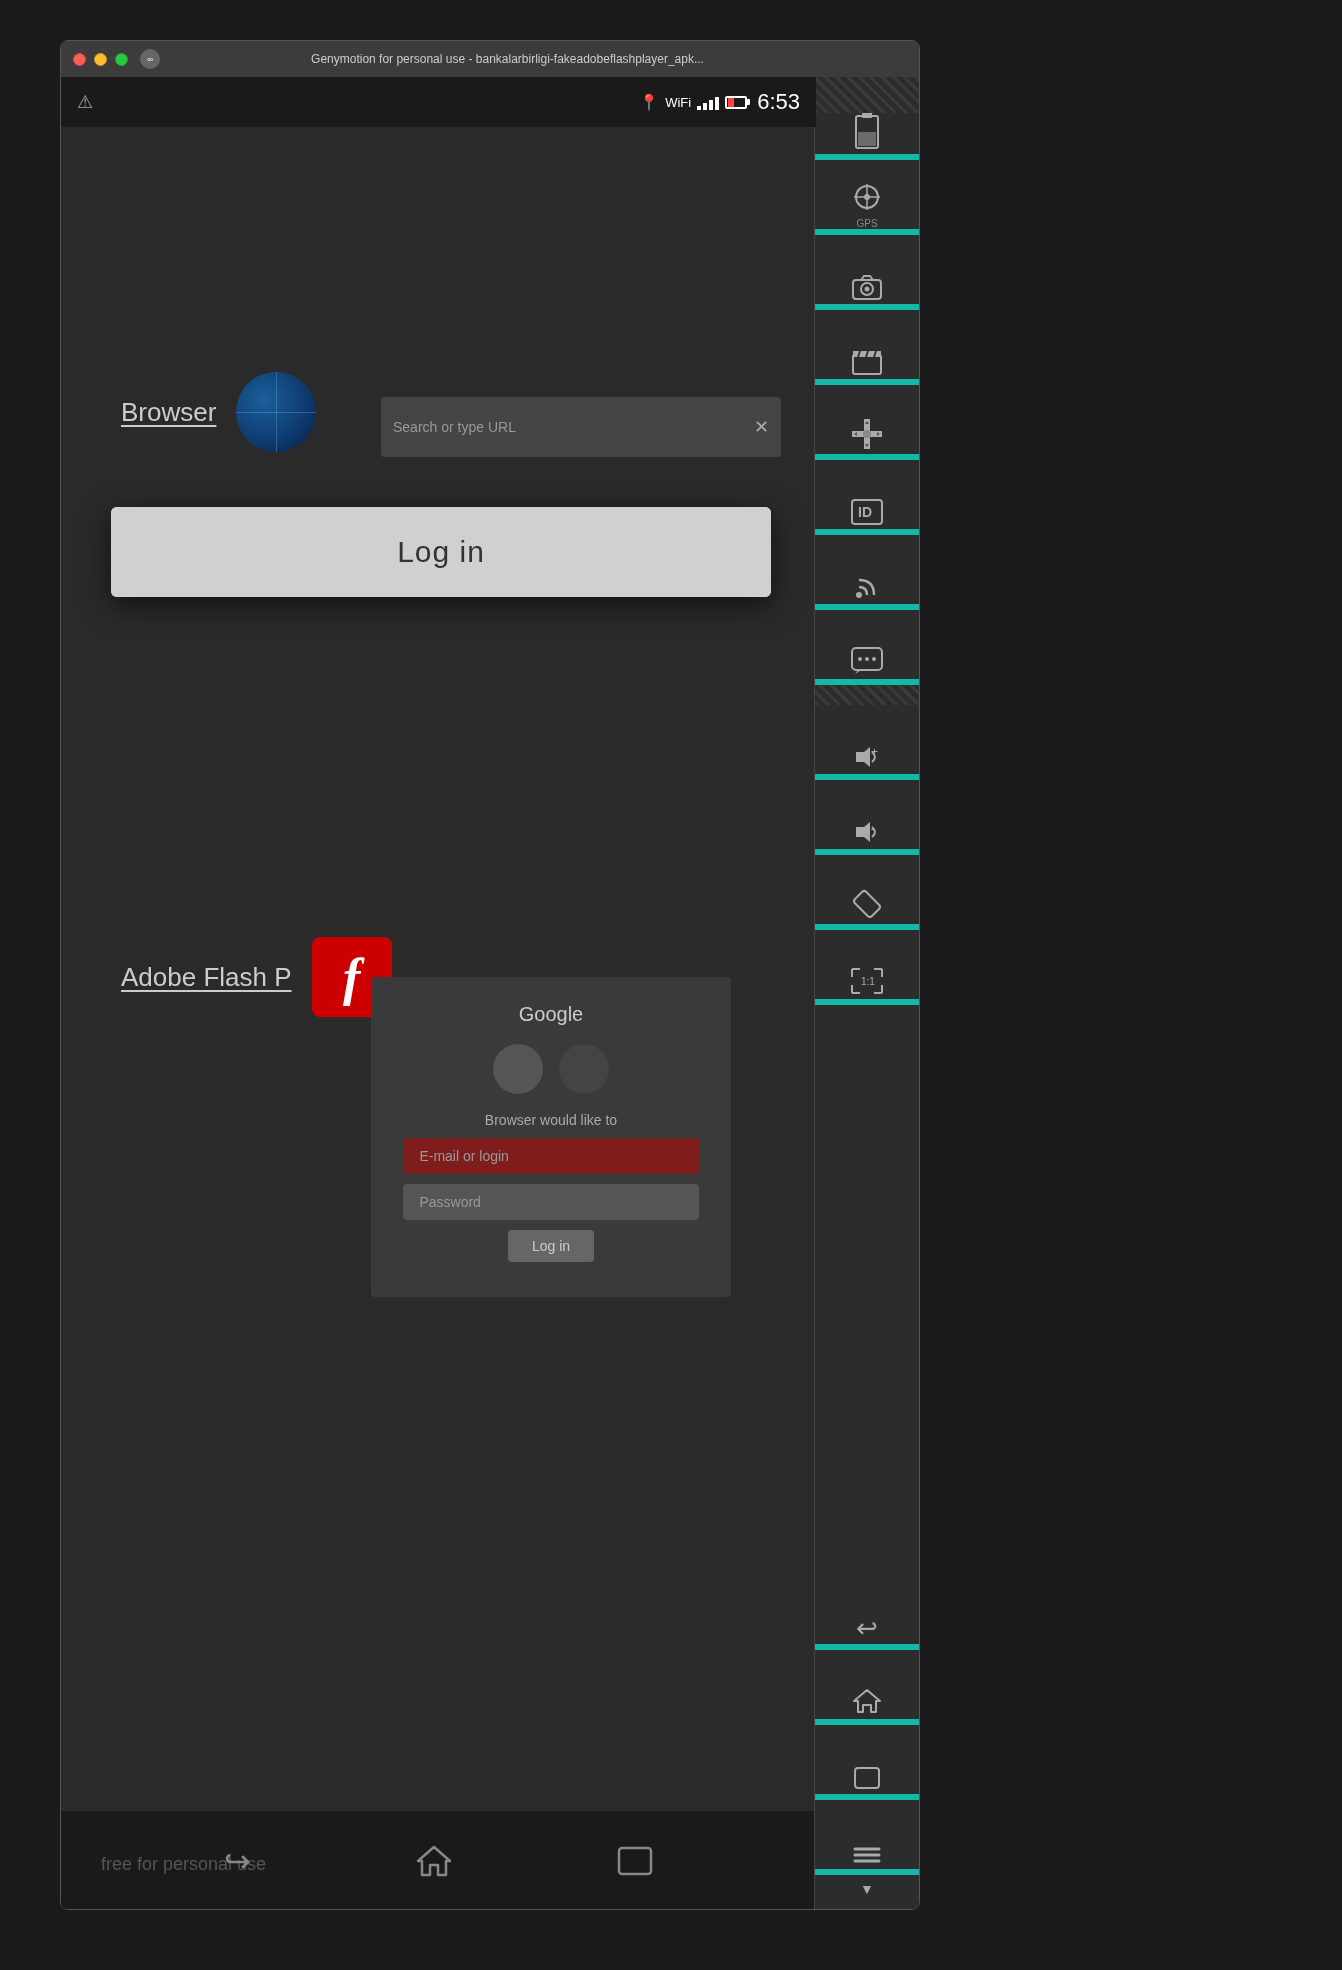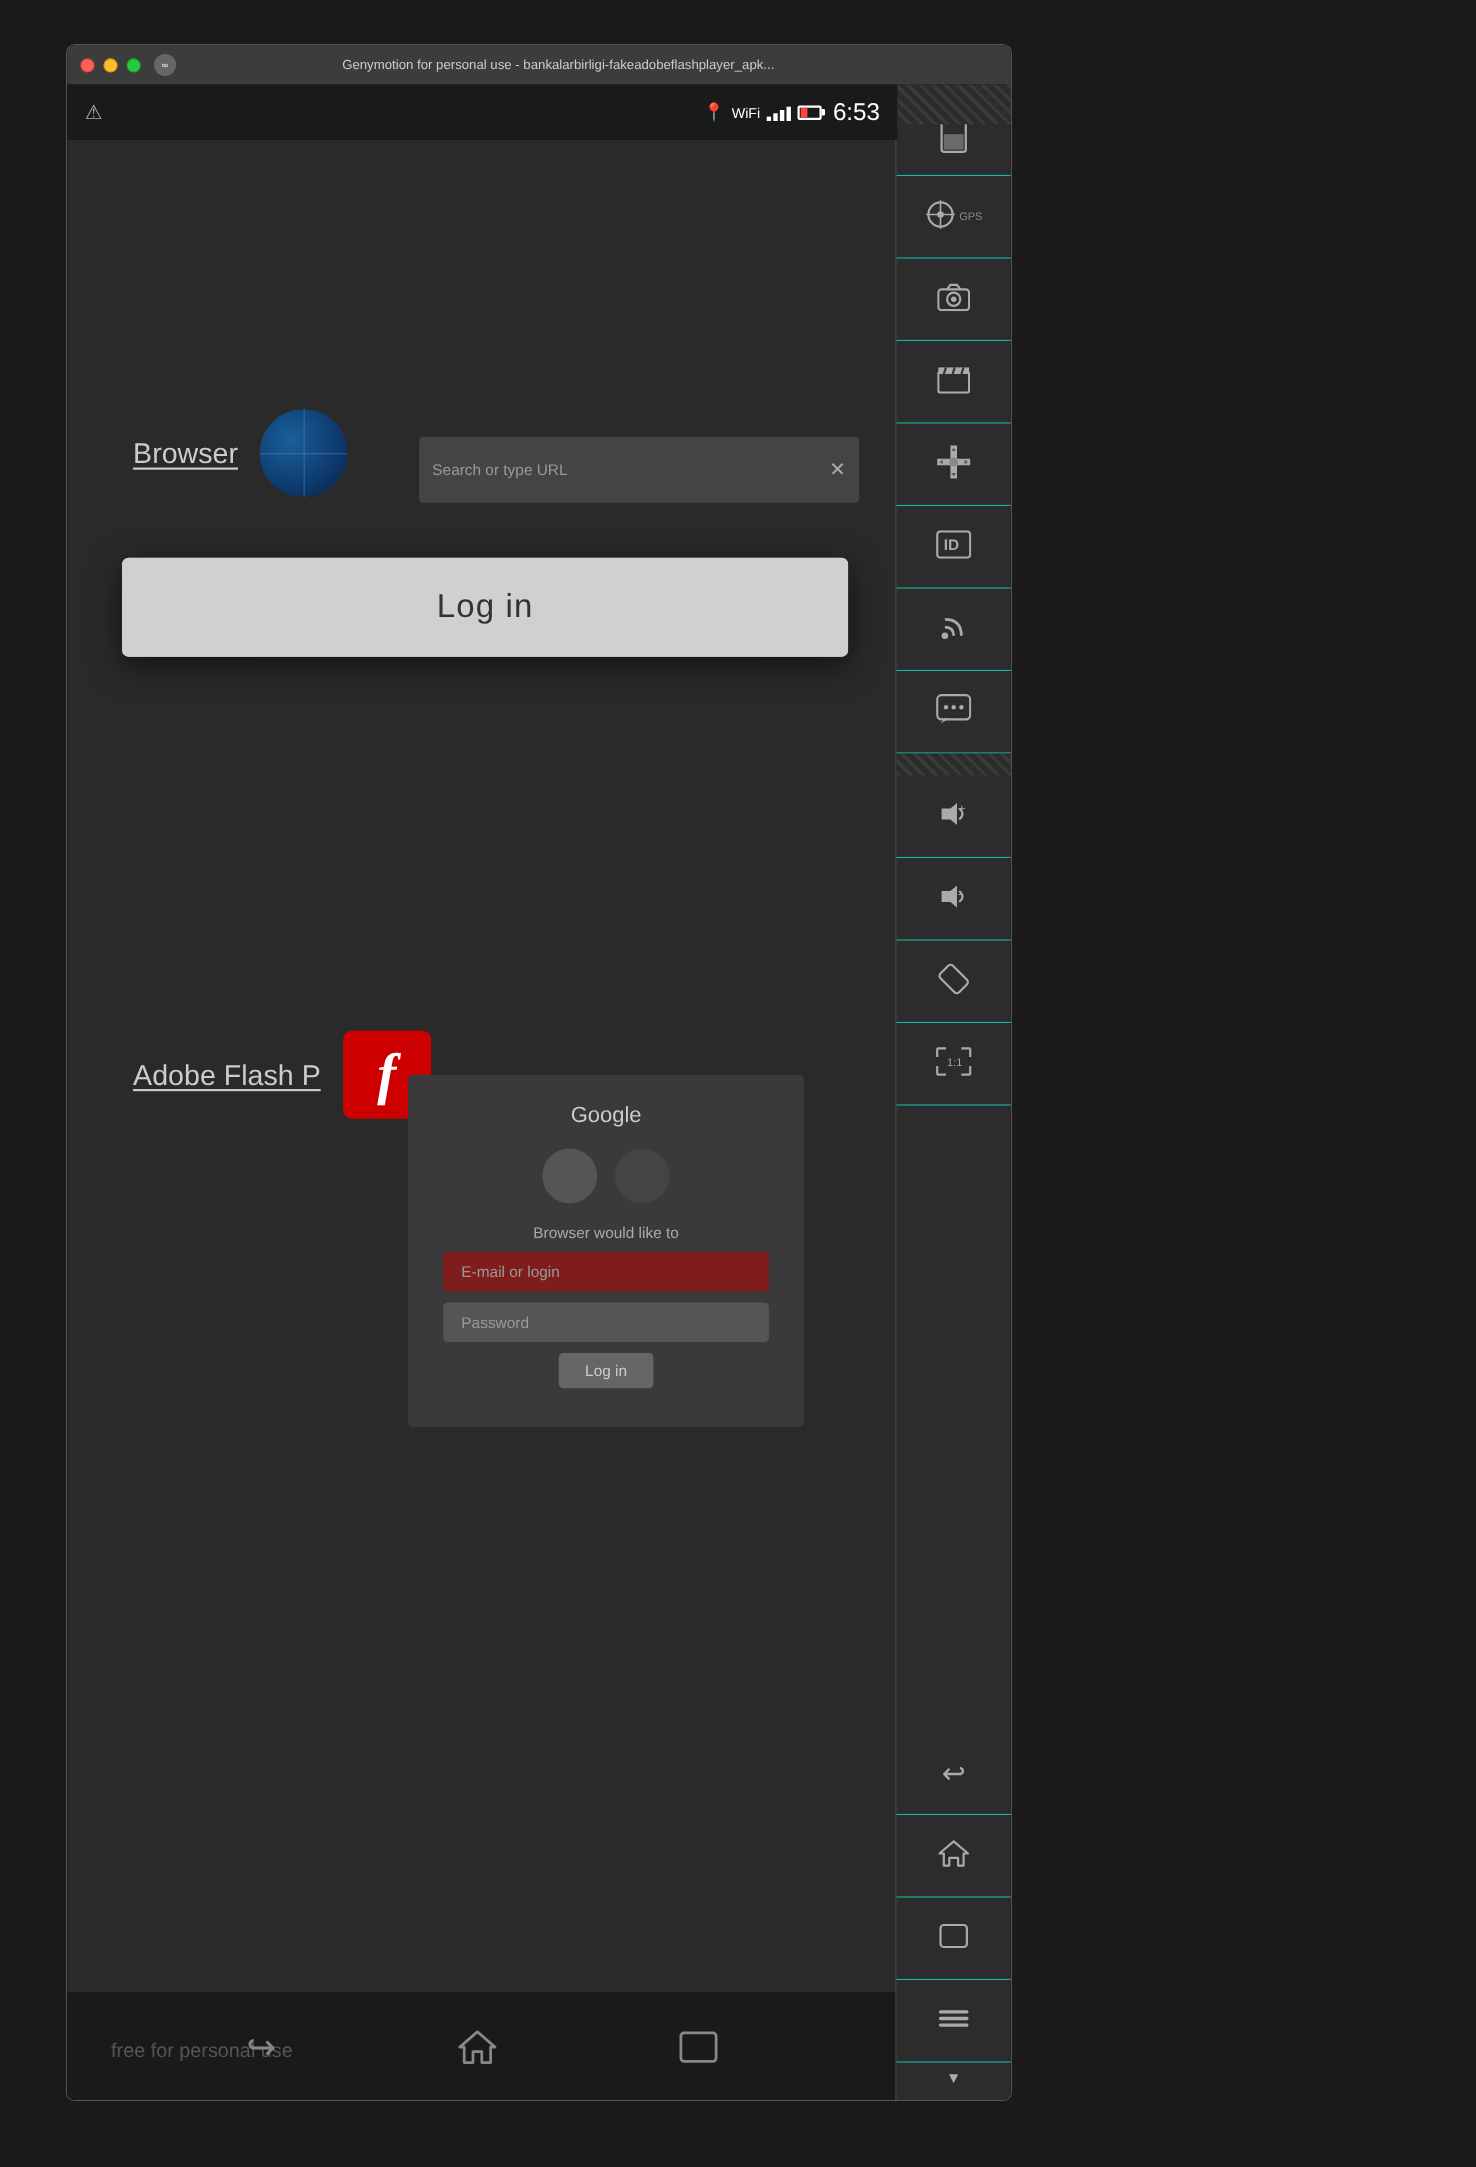--- a/index.html
+++ b/index.html
@@ -466,25 +466,25 @@
       align-items: center;
       padding: 8px 0;
       gap: 0;
       border-left: 1px solid #444;
     }
 
     .sidebar-btn {
       width: 100%;
       height: 75px;
       display: flex;
-      flex-direction: row;
-      align-items: center;
-      justify-content: center;
+      flex-direction: column;
+      align-items: center;
+      justify-content: flex-end;
       cursor: pointer;
-      border-bottom: 1px solid #14b8a6;
+      border-bottom: 6px solid #14b8a6;
       gap: 3px;
     }
 
     .sidebar-icon-label {
       color: #888;
       font-size: 10px;
       text-align: center;
     }
 
     

